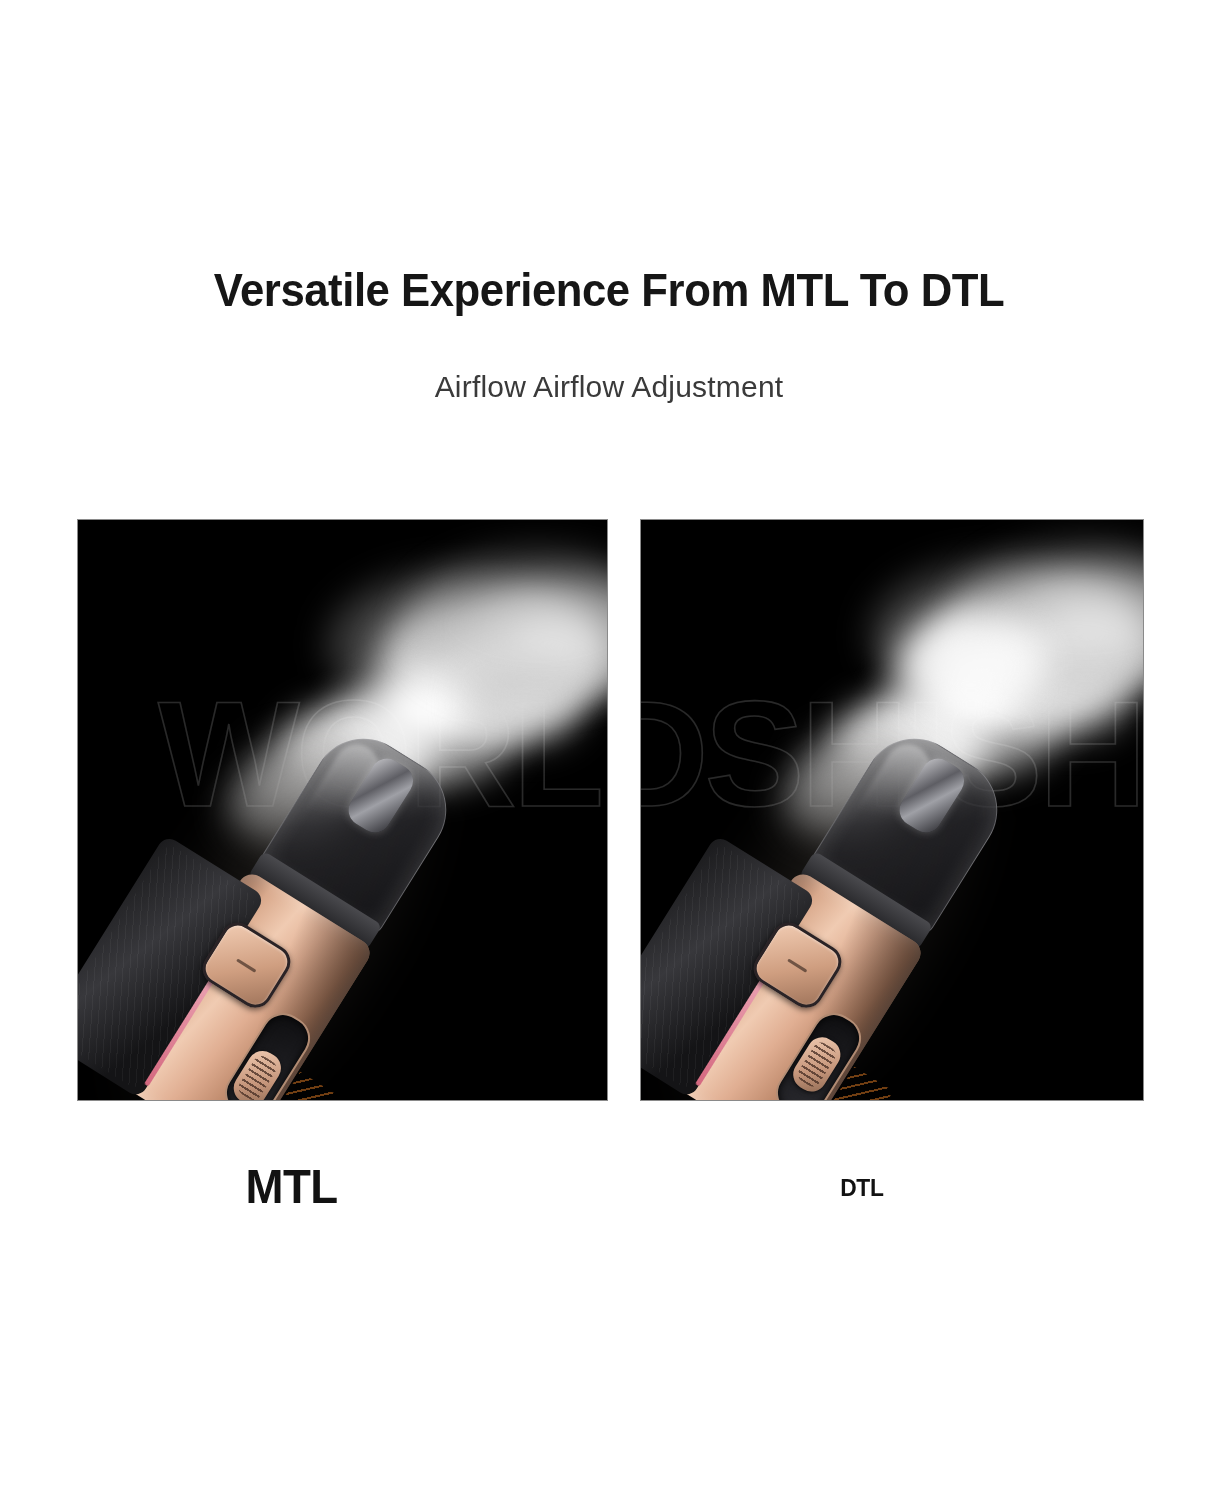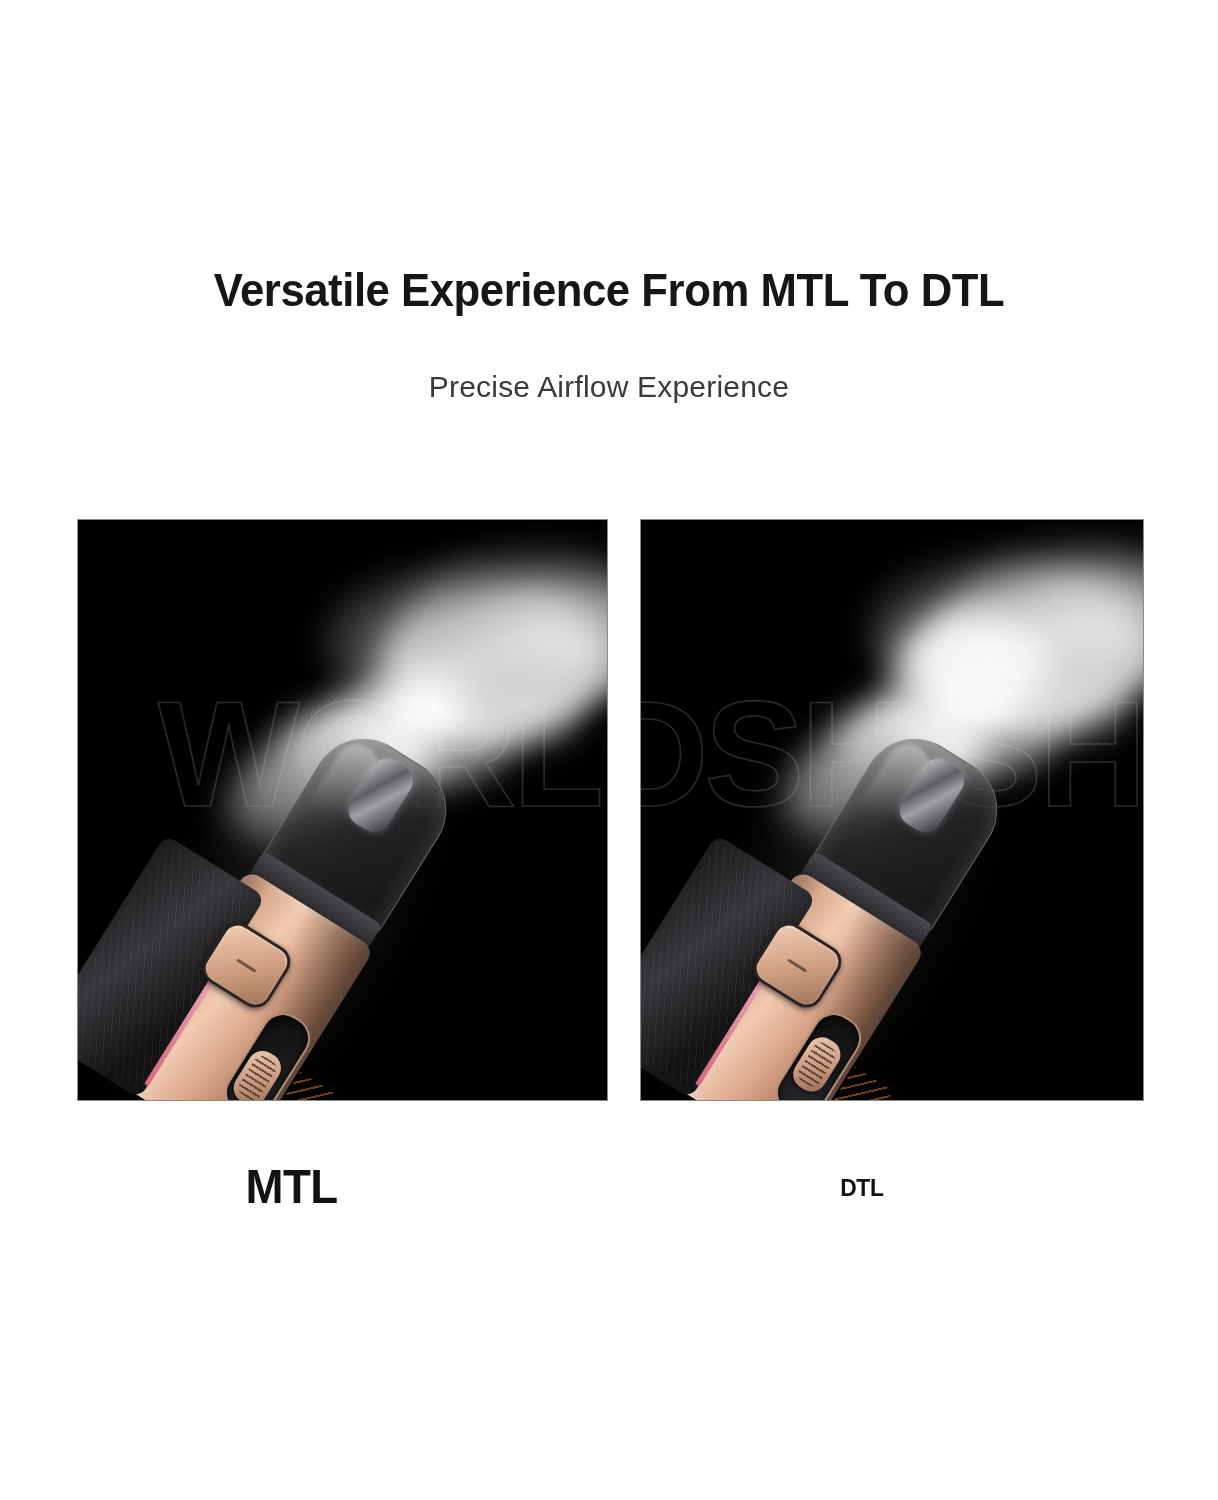--- a/index.html
+++ b/index.html
@@ -156,21 +156,21 @@
 
   
   .cap{position:absolute;color:#121212;font-weight:bold;white-space:nowrap;}
   #caption-mtl{left:243px;top:1159px;font-size:48px;letter-spacing:-0.5px;transform:scaleX(0.95);}
   #caption-dtl{left:839px;top:1174px;font-size:24px;letter-spacing:-0.3px;transform:scaleX(0.95);}
 </style>
 </head>
 <body>
 
 <div class="title">Versatile Experience From MTL To DTL</div>
-<div class="subtitle">Precise Airflow Experience</div>
+<div class="subtitle">Airflow Airflow Adjustment</div>
 
 <div class="panel" id="panel-mtl">
   <div class="stage">
 
     <div class="wm">WORLDSHISHAS</div>
 
     <div class="vapor">
       <div class="puff v6" style="left:250px;top:50px;"></div>
       <div class="puff v1" style="left:300px;top:75px;"></div>
       <div class="puff v2" style="left:395px;top:60px;"></div>

